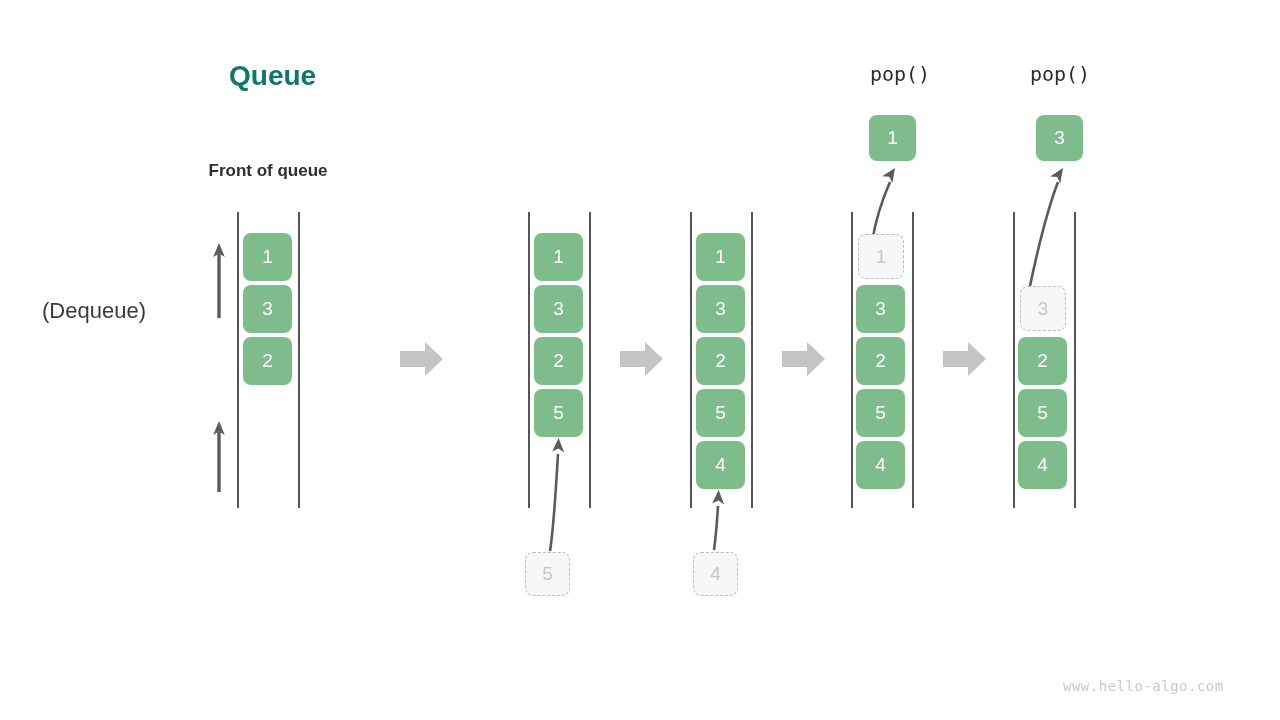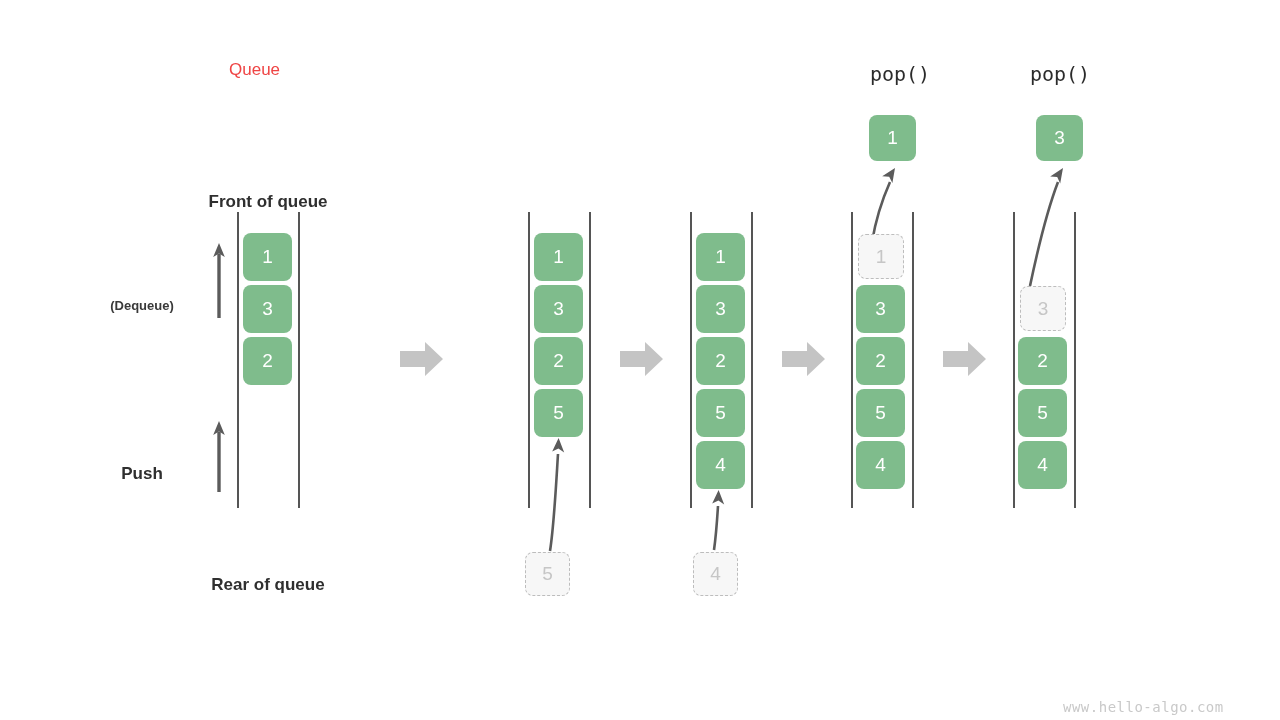--- a/index.html
+++ b/index.html
@@ -16,39 +16,38 @@
     position: relative;
     width: 1280px;
     height: 720px;
     background: #ffffff;
     overflow: hidden;
   }
   .abs { position: absolute; }
 
   
   .title-queue {
-    font-size: 17px;
-    font-weight: normal;
-    color: #ef4444;
+    font-size: 28px;
+    font-weight: bold;
+    color: #0f766e;
     white-space: nowrap;
   }
   .lbl-bold {
     font-size: 17px;
     font-weight: bold;
     color: #2f2f2f;
     white-space: nowrap;
     text-align: center;
-    margin-top: 31px;
   }
   .lbl-normal {
-    font-size: 13px;
-    font-weight: bold;
+    font-size: 22px;
+    font-weight: normal;
     color: #3a3a3a;
     white-space: nowrap;
-    text-align: center;
+    text-align: left;
   }
   .op-label {
     font-family: "DejaVu Sans Mono", "Liberation Mono", monospace;
     font-size: 20px;
     color: #2b2b2b;
     white-space: nowrap;
     text-align: center;
   }
   .op-label .arg {
     color: #2e8b3d;
@@ -93,30 +92,28 @@
 </style>
 </head>
 <body>
 
 <div id="canvas">
 
   <div class="abs title-queue" style="left:229px; top:60px;">Queue</div>
 
   <div class="abs lbl-bold" style="left:118px; top:161px; width:300px;">Front of queue</div>
 
-  <div class="abs lbl-bold" style="left:118px; top:544px; width:300px;">Rear of queue</div>
 
   <div class="abs lbl-normal" style="left:42px; top:298px; width:200px;">(Dequeue)</div>
 
   <svg class="abs thin-arrow" style="left:206px; top:240px;" width="26" height="82" viewBox="0 0 26 82">
     <path d="M13 78 L13 14" stroke="#5b5b5b" stroke-width="3.4" fill="none"></path>
     <path d="M13 3 L7.2 17 L13 13.6 L18.8 17 Z" fill="#5b5b5b"></path>
   </svg>
 
-  <div class="abs lbl-bold" style="left:42px; top:433px; width:200px;">Push</div>
 
   <svg class="abs thin-arrow" style="left:206px; top:418px;" width="26" height="78" viewBox="0 0 26 78">
     <path d="M13 74 L13 14" stroke="#5b5b5b" stroke-width="3.4" fill="none"></path>
     <path d="M13 3 L7.2 17 L13 13.6 L18.8 17 Z" fill="#5b5b5b"></path>
   </svg>
 
   <div class="abs rail" style="left:237px; top:212px; height:296px;"></div>
   <div class="abs rail" style="left:298px; top:212px; height:296px;"></div>
 
   <div class="abs box" style="left:243px; top:233px; width:49px; height:48px;">1</div>
@@ -204,15 +201,15 @@
   </svg>
 
   <div class="abs rail" style="left:1013px; top:212px; height:296px;"></div>
   <div class="abs rail" style="left:1074px; top:212px; height:296px;"></div>
 
   <div class="abs box ghost" style="left:1020px; top:286px; width:46px; height:45px;">3</div>
   <div class="abs box" style="left:1018px; top:337px; width:49px; height:48px;">2</div>
   <div class="abs box" style="left:1018px; top:389px; width:49px; height:48px;">5</div>
   <div class="abs box" style="left:1018px; top:441px; width:49px; height:48px;">4</div>
 
-  <div class="abs watermark" style="left:1063px; top:699px;">www.hello-algo.com</div>
+  <div class="abs watermark" style="left:1063px; top:678px;">www.hello-algo.com</div>
 
 </div>
 
 </body></html>

